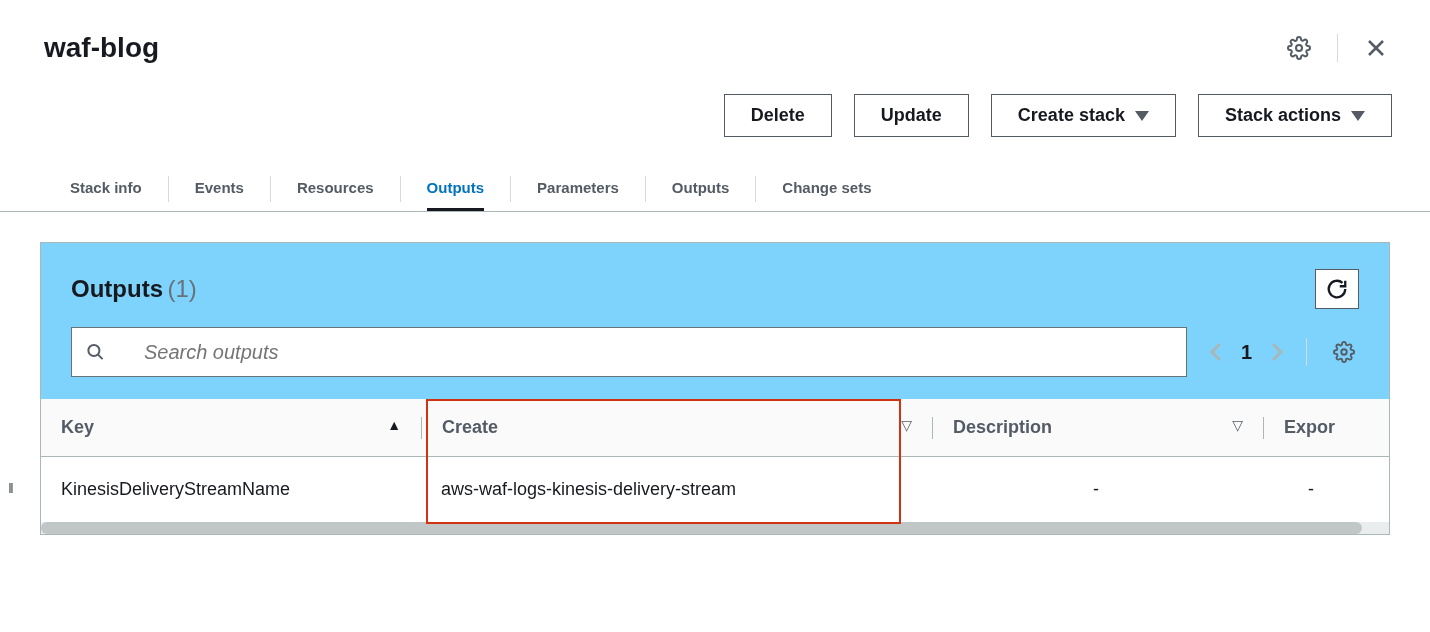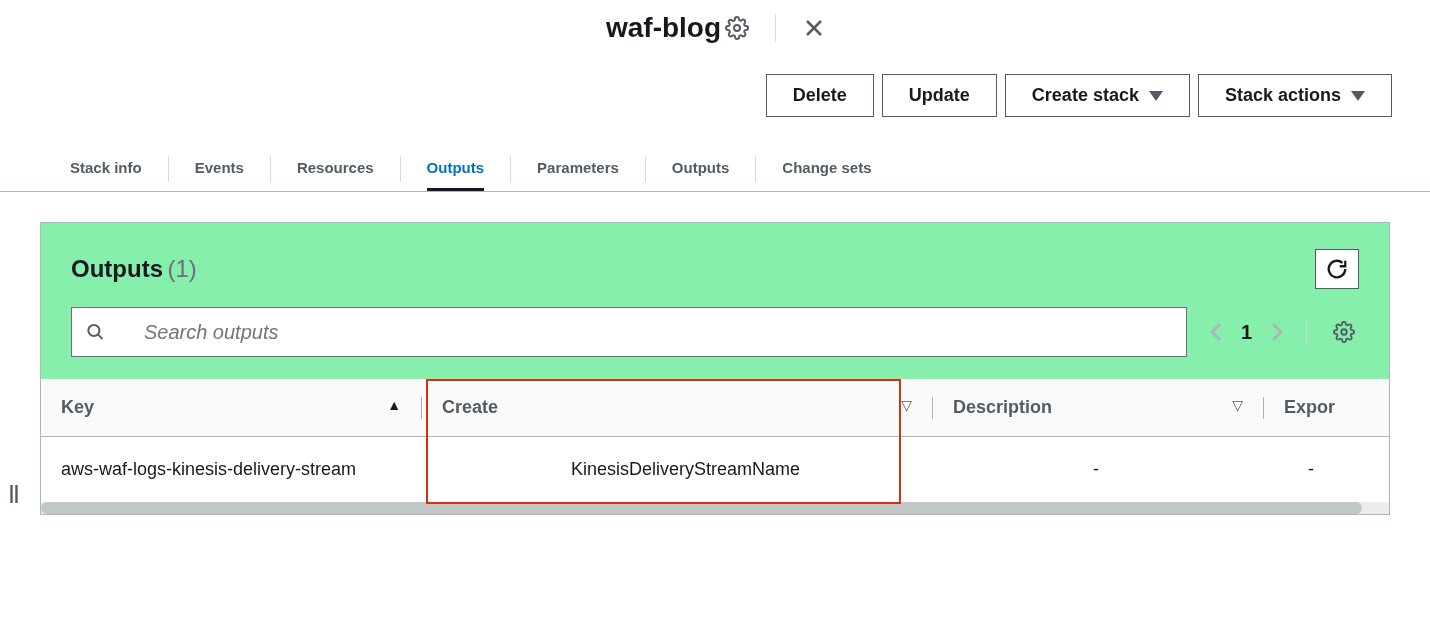--- a/index.html
+++ b/index.html
@@ -8,22 +8,22 @@
       background: #fff;
       color: #16191f;
       width: 1430px;
       height: 632px;
       position: relative;
       overflow: hidden;
     }
     .header {
       display: flex;
       align-items: center;
-      justify-content: center;
-      padding: 12px 38px 10px 44px;
+      justify-content: space-between;
+      padding: 32px 38px 10px 44px;
     }
     .header h1 {
       font-size: 28px;
       font-weight: 700;
       color: #16191f;
     }
     .header-actions {
       display: flex;
       align-items: center;
       gap: 22px;
@@ -38,21 +38,21 @@
       justify-content: center;
     }
     .divider-v {
       width: 1px;
       height: 28px;
       background: #d5dbdb;
     }
     .button-row {
       display: flex;
       justify-content: flex-end;
-      gap: 8px;
+      gap: 22px;
       padding: 20px 38px 20px 44px;
     }
     .btn {
       border: 1px solid #545b64;
       background: #fff;
       color: #16191f;
       font-size: 18px;
       font-weight: 700;
       padding: 10px 26px;
       cursor: pointer;
@@ -83,21 +83,21 @@
       border-bottom-color: #16191f;
     }
     .tab-divider {
       width: 1px;
       height: 26px;
       background: #d5dbdb;
     }
     .content-panel {
       border: 1px solid #aab7b8;
       margin: 30px 40px 0 40px;
-      background: #86efac;
+      background: #7dd3fc;
       padding: 0;
     }
     .panel-header {
       display: flex;
       align-items: center;
       justify-content: space-between;
       padding: 26px 30px 18px 30px;
     }
     .panel-title {
       font-size: 24px;
@@ -223,21 +223,21 @@
     .scrollbar-thumb {
       width: 98%;
       height: 100%;
       background: #c1c7c7;
       border-radius: 6px;
     }
     .left-pipes {
       position: absolute;
       left: 8px;
       top: 480px;
-      font-size: 25px;
+      font-size: 14px;
       color: #545b64;
       letter-spacing: -2px;
     }
     svg { display: block; }
   </style>
 </head>
 <body>
 
 <div class="header">
   <h1>waf-blog</h1>
@@ -349,22 +349,22 @@
       <div class="th th-desc">
         <span>Description</span>
         <span class="filter-arrow">▽</span>
       </div>
       <div class="col-divider" style="align-self:center;"></div>
       <div class="th th-export">
         <span>Expor</span>
       </div>
     </div>
     <div class="table-row">
+      <div class="td td-key">KinesisDeliveryStreamName</div>
       <div class="td td-value">aws-waf-logs-kinesis-delivery-stream</div>
-      <div class="td td-key">KinesisDeliveryStreamName</div>
       <div class="td td-desc">-</div>
       <div class="td td-export">-</div>
     </div>
     <div class="red-box-value" style="left:385px;top:0;width:475px;height:125px;"></div>
   </div>
 
   <div class="scrollbar-track">
     <div class="scrollbar-thumb"></div>
   </div>
 </div>

